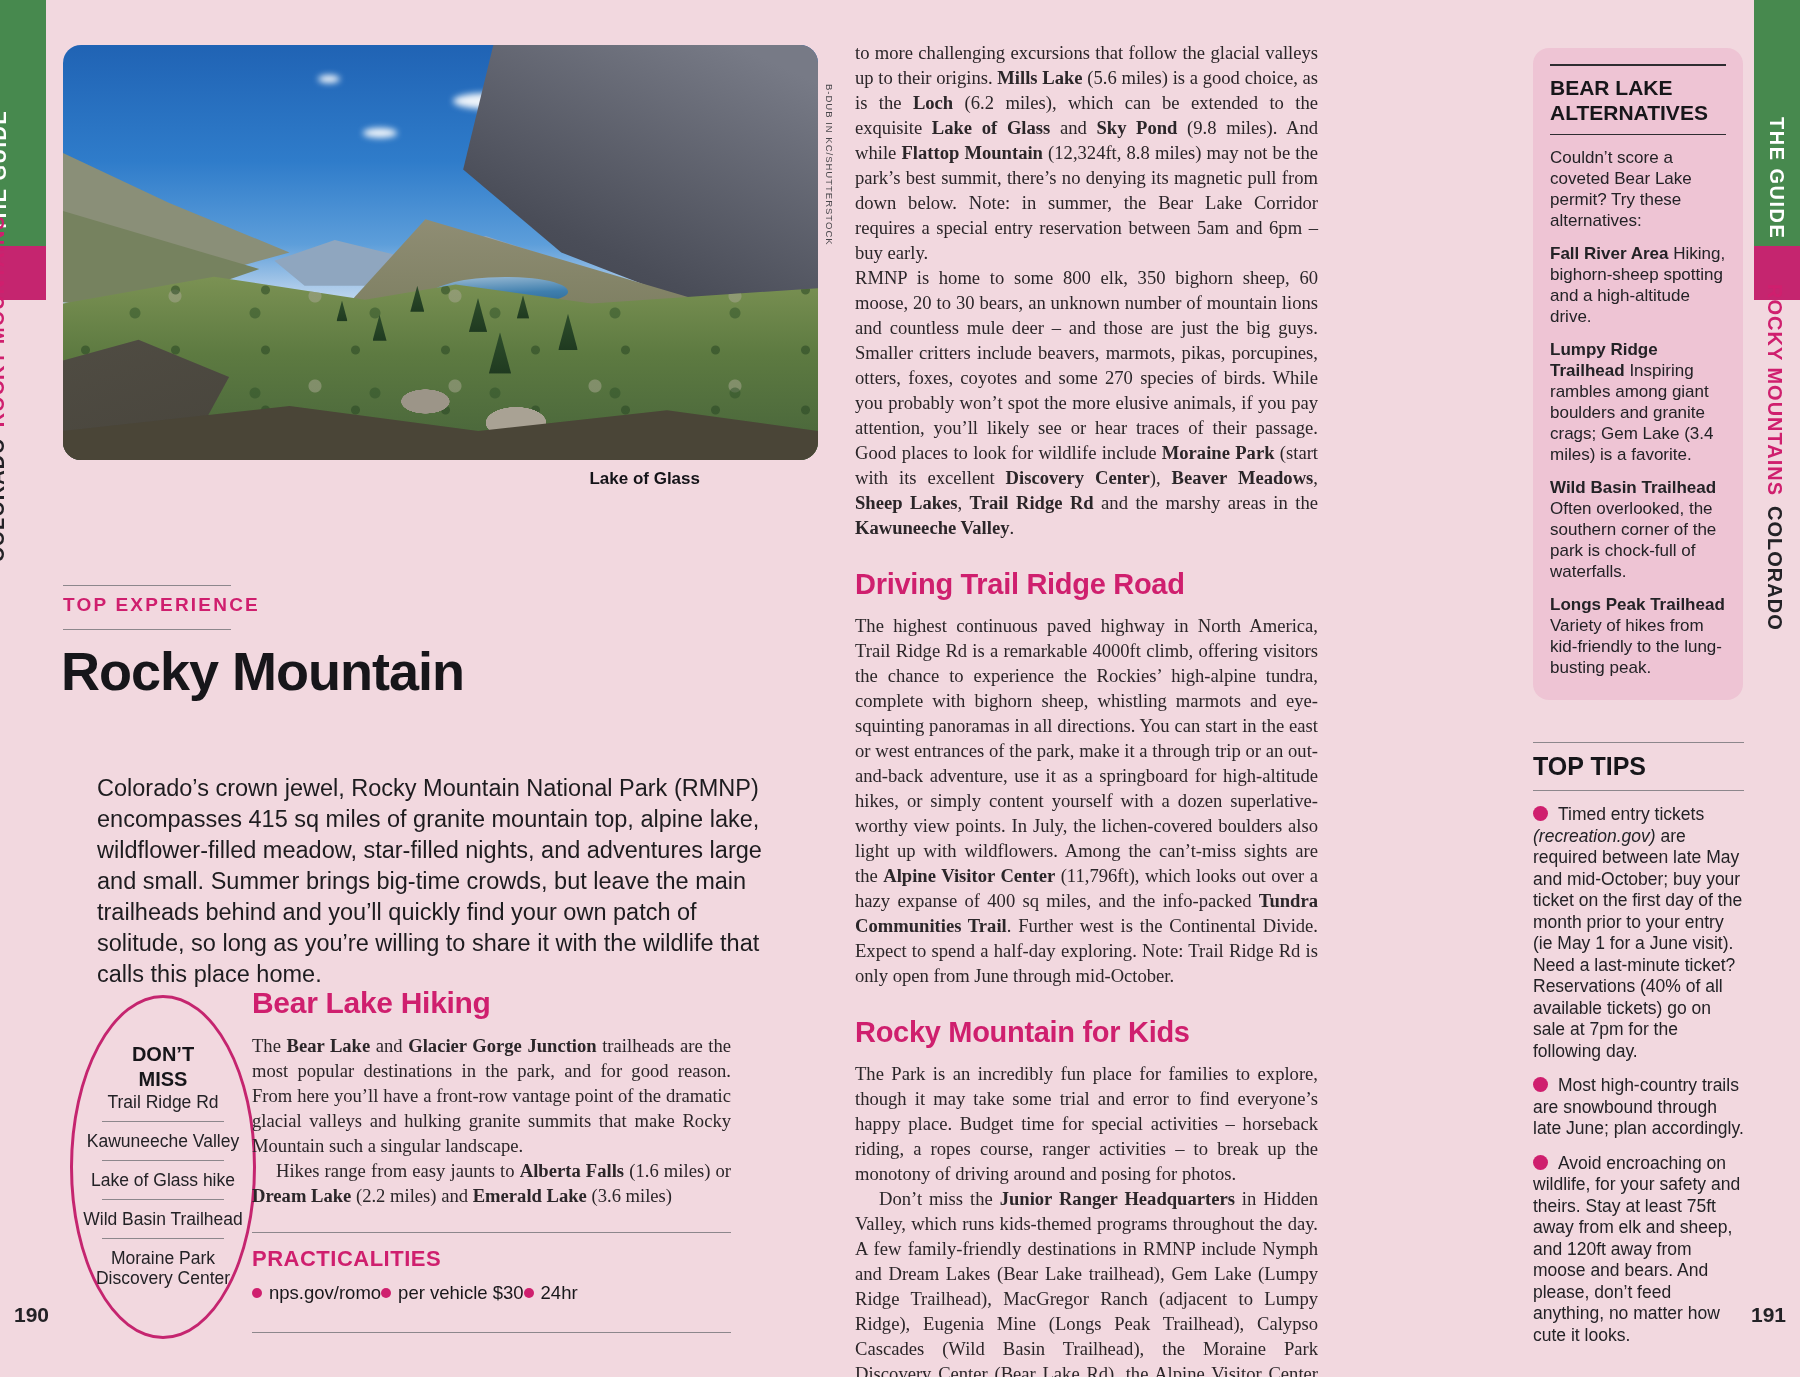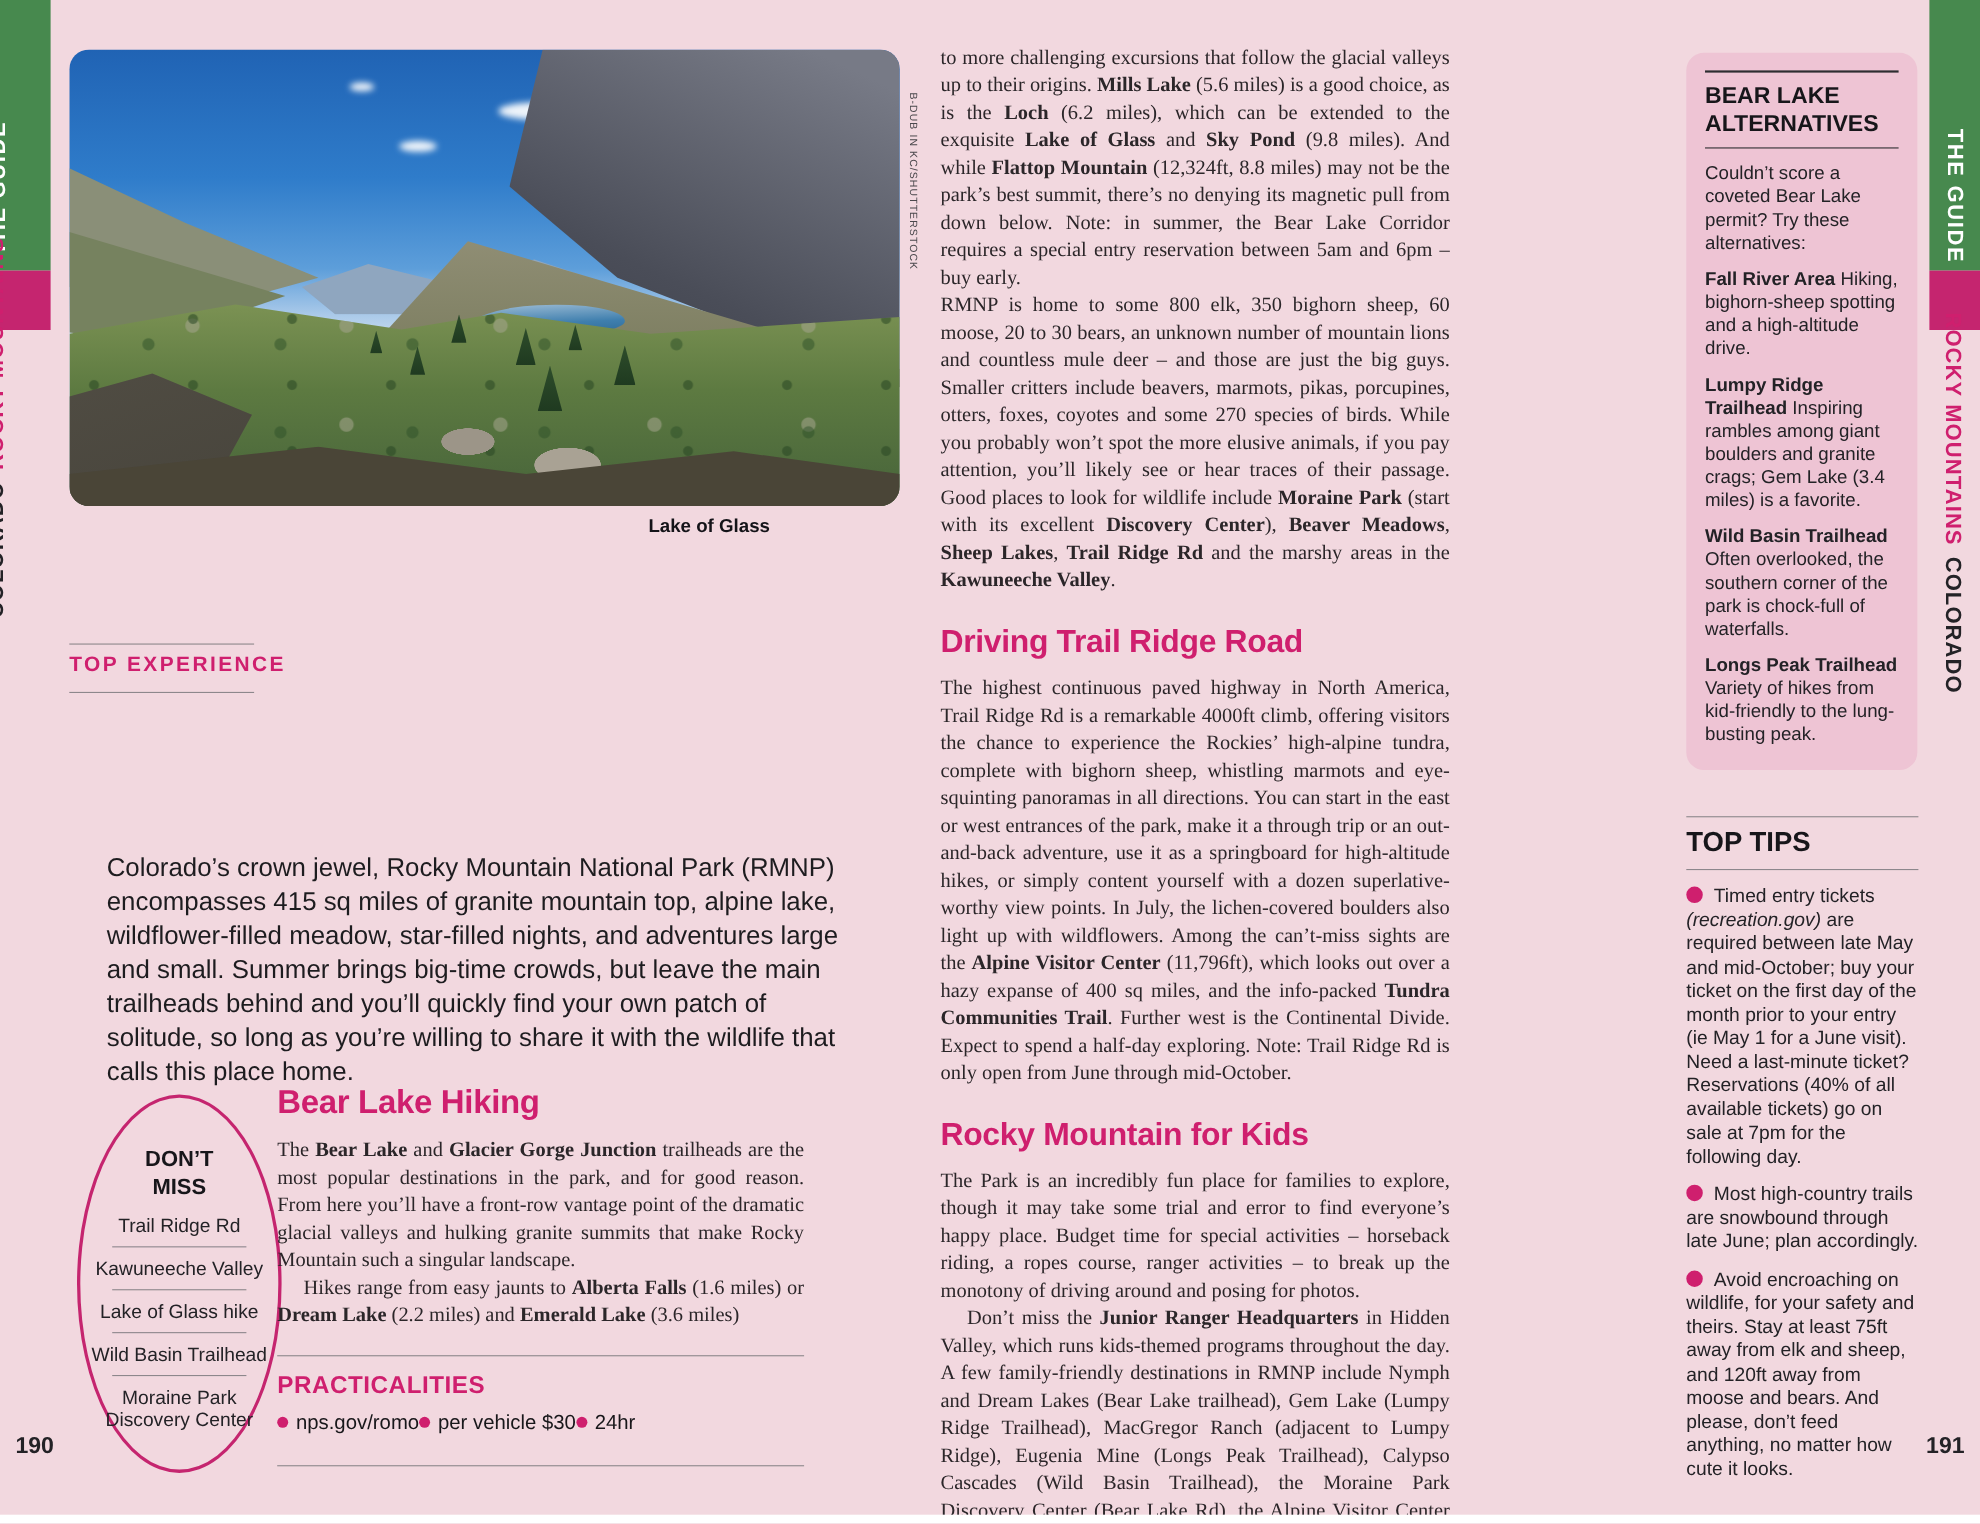--- a/index.html
+++ b/index.html
@@ -66,21 +66,21 @@
   
   .rule{background:#8d878c;height:1px;}
   .krule{left:63px;width:168px;}
   .kicker{left:63px;top:594px;font-size:19px;font-weight:bold;letter-spacing:2.2px;color:#cf1f6e;}
   .title{left:61px;top:638px;font-size:54px;line-height:67px;font-weight:bold;
          letter-spacing:-1px;color:#17161a;}
   .intro{left:65px;top:773px;width:666px;font-size:23.5px;line-height:31px;color:#1d1c1f;margin-left:32px;}
 
   .oval{left:70px;top:995px;width:186px;height:344px;border:3px solid #c5256f;border-radius:50%;
         display:flex;flex-direction:column;align-items:center;box-sizing:border-box;padding-top:44px;}
-  .oval-title{font-size:20px;line-height:25px;font-weight:bold;text-align:center;color:#17161a;margin-bottom:12px;}
+  .oval-title{font-size:20px;line-height:25px;font-weight:bold;text-align:center;color:#17161a;}
   .oval-item{font-size:17.5px;line-height:20px;text-align:center;color:#232226;}
   .oval-sep{width:122px;height:1px;background:#8d878c;margin:9px 0;}
 
   .leftcol{left:252px;top:986px;width:479px;}
   .shead{font-size:30px;font-weight:bold;color:#cf1f6e;letter-spacing:-0.3px;margin:0 0 13px 0;}
   .serif{font-family:"Liberation Serif",serif;font-size:18.6px;line-height:25px;
          text-align:justify;color:#2b2629;margin:0;}
   .serif.ind{text-indent:24px;}
   .prac-rule{height:1px;background:#8d878c;margin:24px 0 0 0;}
   .prac-head{font-size:22px;font-weight:bold;letter-spacing:.5px;color:#cf1f6e;margin:13px 0 10px 0;}
@@ -151,20 +151,21 @@
   <div class="ph-blrock"></div>
   <div class="ph-band"></div>
 </div>
 <div class="vdown credit" style="font-weight:normal">B-DUB IN KC/SHUTTERSTOCK</div>
 <div class="abs caption">Lake of Glass</div>
 
 <div class="abs rule krule" style="top:585px"></div>
 <div class="abs kicker">TOP EXPERIENCE</div>
 <div class="abs rule krule" style="top:629px"></div>
 <div class="abs title">
+  <div>Rocky Mountain</div>
 </div>
 <div class="abs intro">Colorado’s crown jewel, Rocky Mountain National Park (RMNP) encompasses 415 sq miles of granite mountain top, alpine lake, wildflower-filled meadow, star-filled nights, and adventures large and small. Summer brings big-time crowds, but leave the main trailheads behind and you’ll quickly find your own patch of solitude, so long as you’re willing to share it with the wildlife that calls this place home.</div>
 
 <div class="abs oval">
   <div class="oval-title">
     <div>DON’T</div>
     <div>MISS</div>
   </div>
   <div class="oval-item">Trail Ridge Rd</div>
   <div class="oval-sep"></div>

